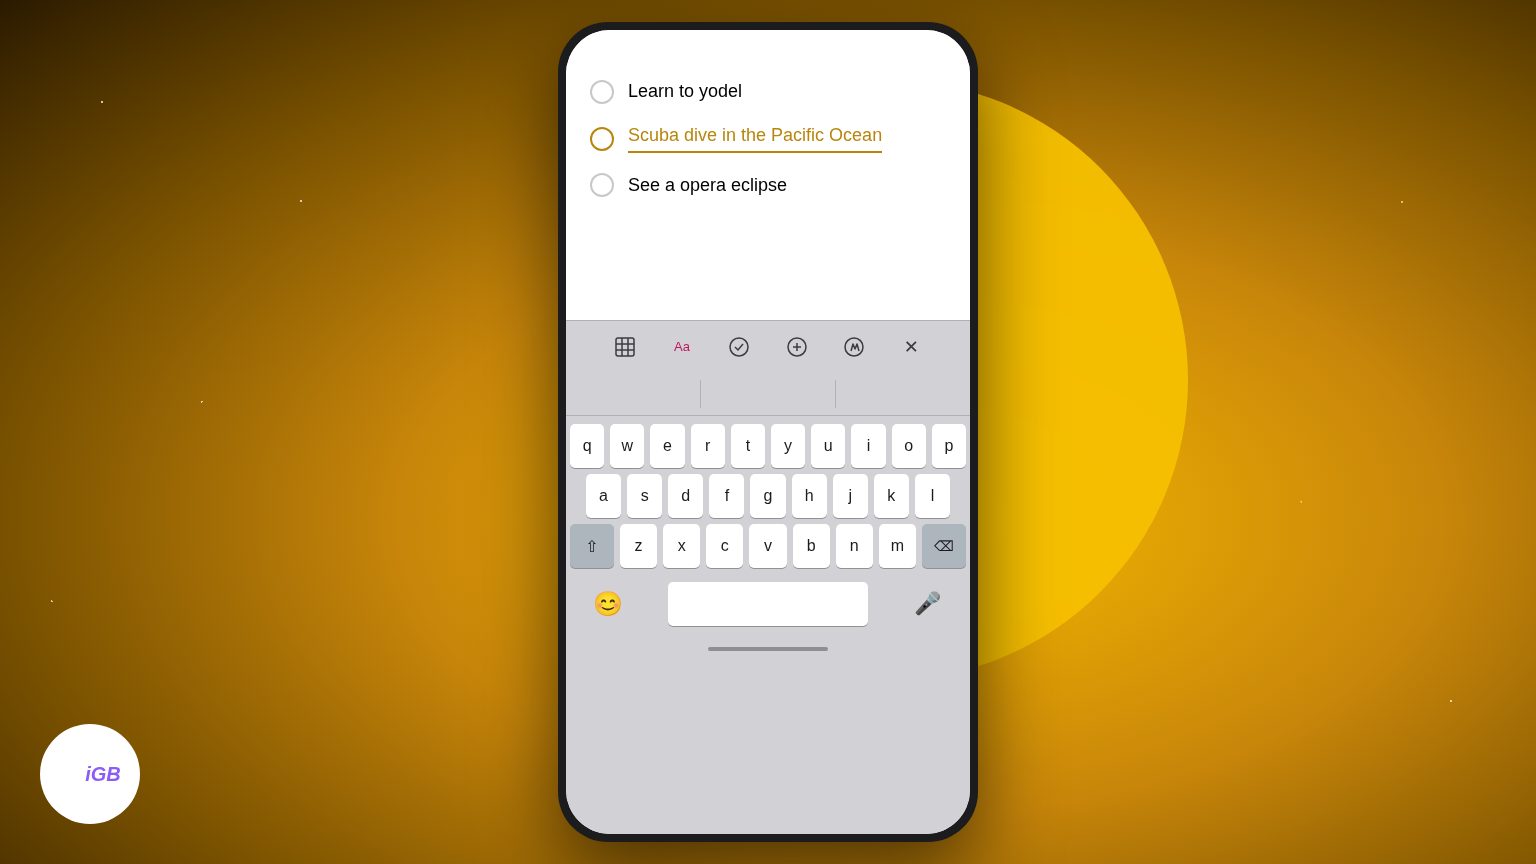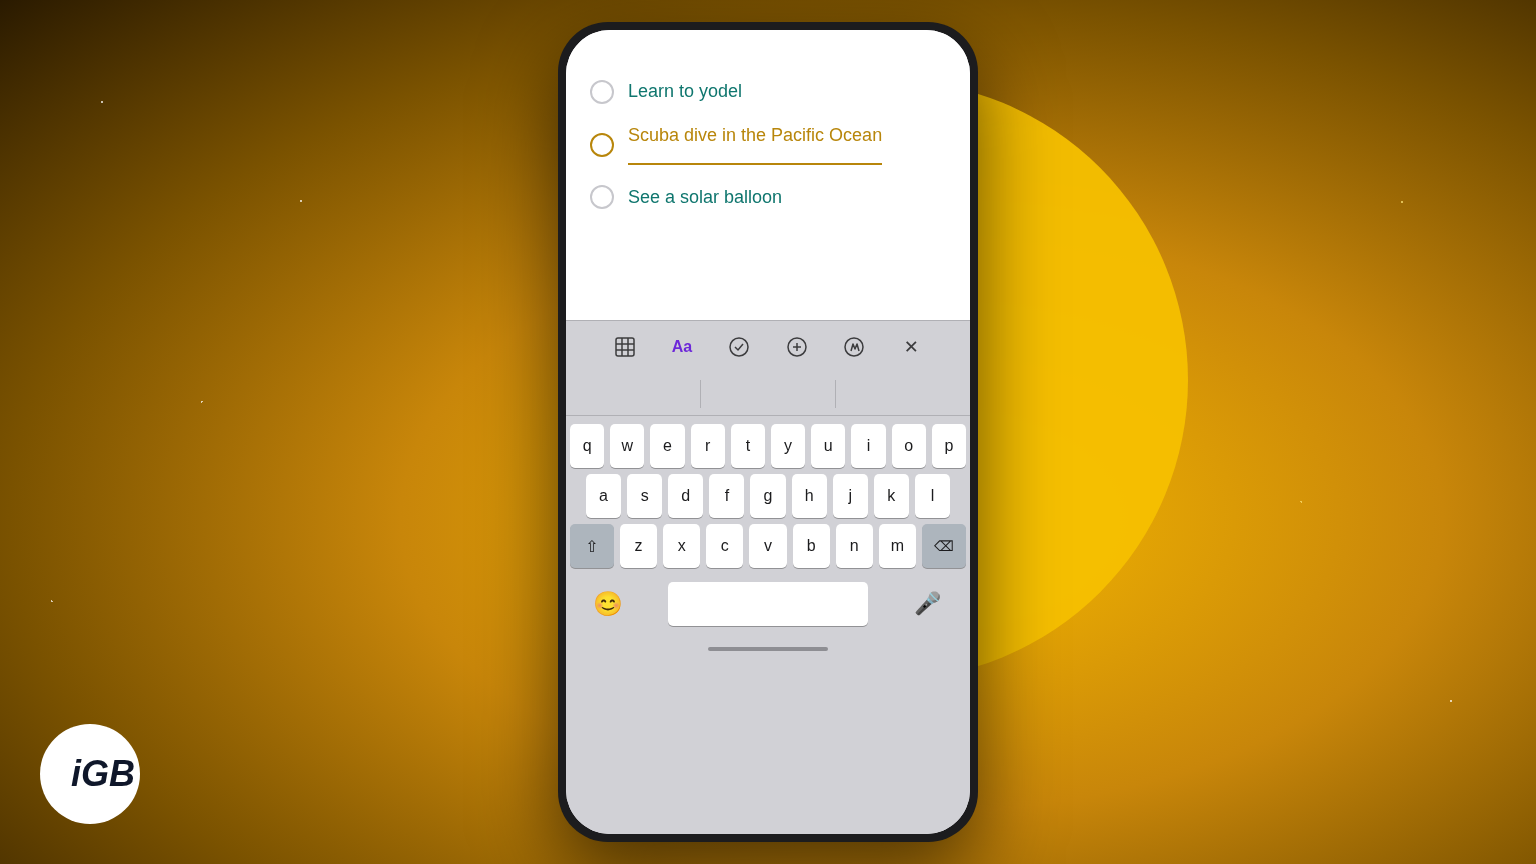--- a/index.html
+++ b/index.html
@@ -62,23 +62,23 @@
       height: 100px;
       border-radius: 50%;
       background: white;
       display: flex;
       align-items: center;
       justify-content: center;
       z-index: 10;
     }
 
     .igb-logo-text {
-      font-size: 36px;
+      font-size: 20px;
       font-weight: 800;
-      color: #0f172a;
+      color: #8b5cf6;
       font-style: italic;
       margin-left: 26px;
     }
 
     
     .phone-wrapper {
       position: absolute;
       left: 50%;
       top: 0;
       transform: translateX(-50%);
@@ -134,21 +134,21 @@
       border: 2px solid #c7c7cc;
       margin-right: 14px;
       flex-shrink: 0;
       display: flex;
       align-items: center;
       justify-content: center;
     }
 
     .item-text {
       font-size: 18px;
-      color: #0f766e;
+      color: #000000;
       line-height: 1.3;
     }
 
     
     .item-selected .item-text {
       color: #b8860b;
     }
 
     
     .formatting-toolbar {
@@ -260,21 +260,21 @@
       flex: 1;
       display: flex;
       flex-direction: column;
       background: #d1d1d6;
     }
 
     
     .text-selected {
       color: #b8860b;
       border-bottom: 2px solid #b8860b;
-      padding-bottom: 16px;
+      padding-bottom: 4px;
     }
   </style>
 </head>
 <body>
 
 <div class="bg-gradient"></div>
 <div class="bg-stars"></div>
 <div class="yellow-circle"></div>
 
 <div class="igb-logo">
@@ -297,35 +297,35 @@
 
           <div class="checklist-item item-selected">
             <div class="checkbox" style="border-color:#b8860b;"></div>
             <span class="item-text text-selected">Scuba dive in the Pacific Ocean</span>
           </div>
 
 
 
           <div class="checklist-item">
             <div class="checkbox"></div>
-            <span class="item-text">See a solar balloon</span>
+            <span class="item-text">See a opera eclipse</span>
           </div>
         </div>
 
         <div class="formatting-toolbar">
           <div class="toolbar-icon">
             <svg width="22" height="22" viewBox="0 0 22 22" fill="none" stroke="#3c3c3e" stroke-width="1.5">
               <rect x="2" y="2" width="18" height="18" rx="2"></rect>
               <line x1="2" y1="8" x2="20" y2="8"></line>
               <line x1="2" y1="14" x2="20" y2="14"></line>
               <line x1="8" y1="2" x2="8" y2="20"></line>
               <line x1="14" y1="2" x2="14" y2="20"></line>
             </svg>
           </div>
-          <div class="toolbar-icon" style="font-size:16px;font-weight:700;color:#6d28d9;">Aa</div>
+          <div class="toolbar-icon" style="font-size:13px;font-weight:400;color:#be185d;">Aa</div>
           <div class="toolbar-icon">
             <svg width="24" height="24" viewBox="0 0 24 24" fill="none" stroke="#3c3c3e" stroke-width="1.5">
               <circle cx="12" cy="12" r="9"></circle>
               <polyline points="8,12 11,15 16,9" stroke="#3c3c3e" stroke-width="1.5" fill="none"></polyline>
             </svg>
           </div>
           <div class="toolbar-icon">
             <svg width="24" height="24" viewBox="0 0 24 24" fill="none" stroke="#3c3c3e" stroke-width="1.5">
               <circle cx="12" cy="12" r="9"></circle>
               <line x1="12" y1="8" x2="12" y2="16"></line>

